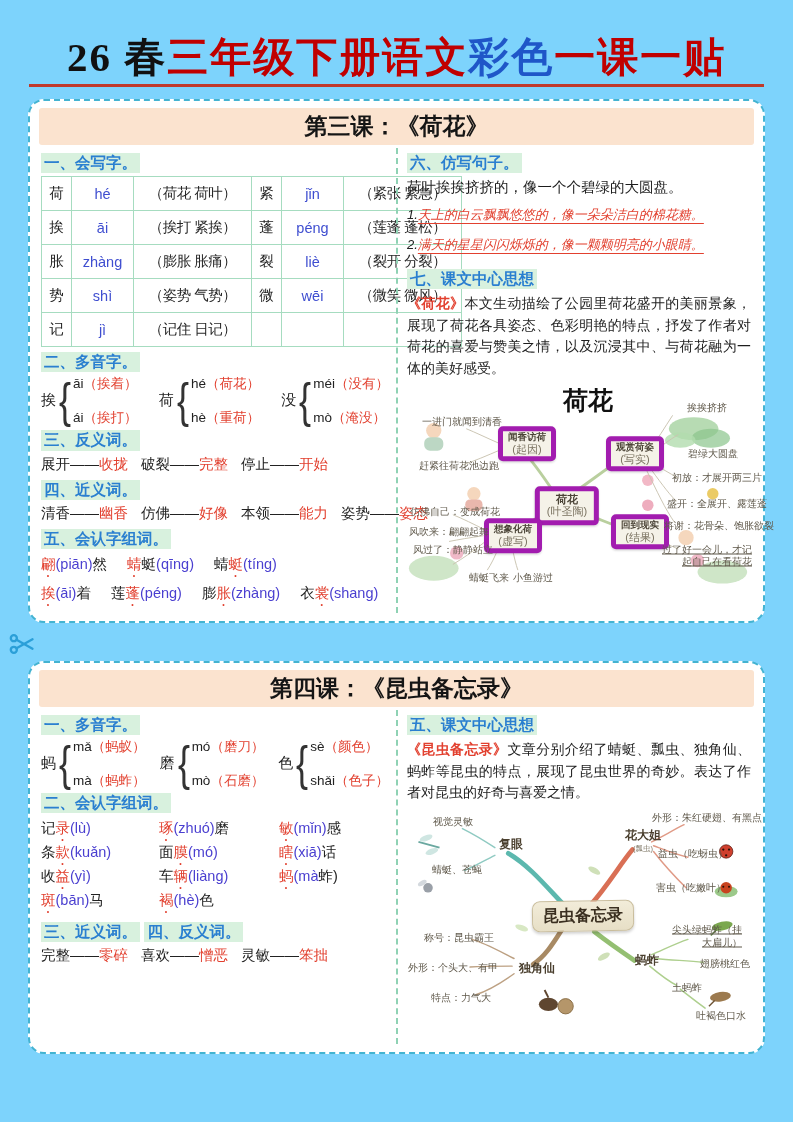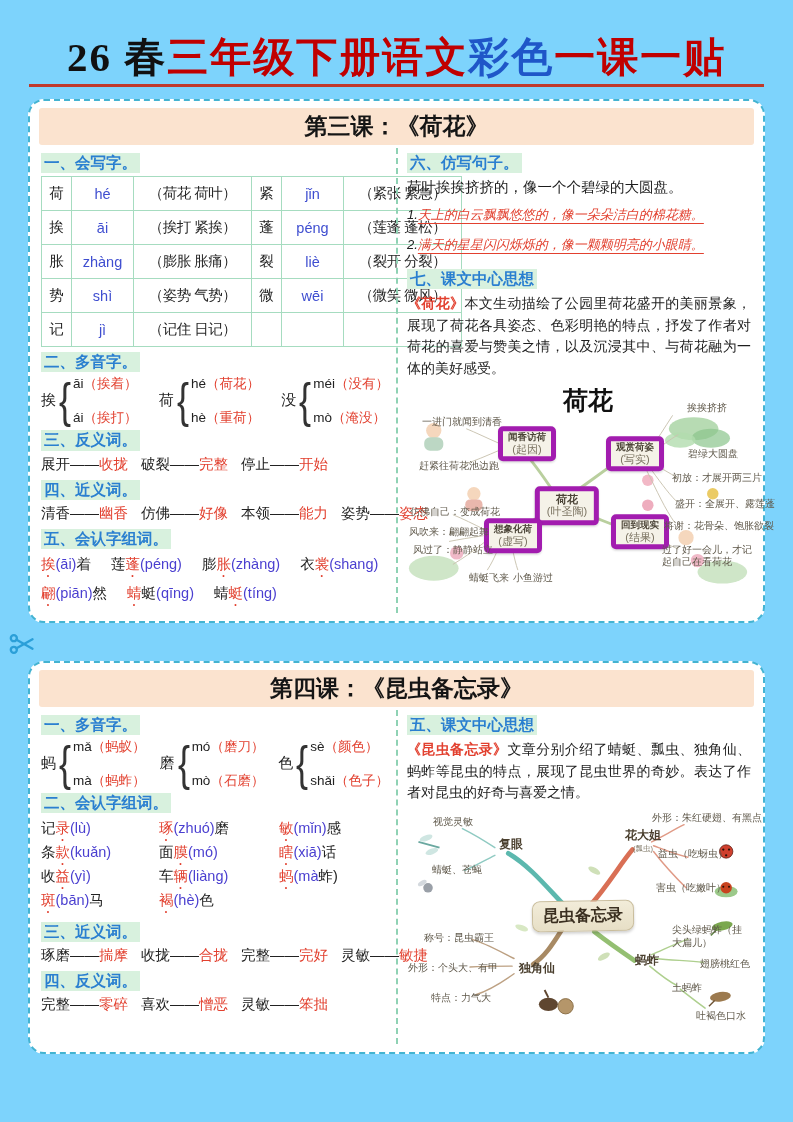--- a/index.html
+++ b/index.html
@@ -72,21 +72,21 @@
   
   .mm { position:relative; margin-top:4px; }
   .mm1 { height:206px; }
   .mm2 { height:236px; }
   .mm svg.bg { position:absolute; left:0; top:0; width:100%; height:100%; }
   .mm-title { position:absolute; left:50%; top:0; transform:translateX(-32%); font-size:25px; font-weight:bold; color:#111; font-family:"Liberation Serif","DejaVu Serif",serif; }
   .mm-node { position:absolute; transform:translate(-50%,-50%); background:#f5f2e8; border:5px solid #a21caf; border-radius:5px; padding:1px 5px; text-align:center; font-size:9.5px; font-weight:bold; color:#4a4336; line-height:1.15; box-shadow:0 1px 2px rgba(0,0,0,.12); white-space:nowrap; }
   .mm-node .mm-node-sub { display:block; font-weight:normal; font-size:11px; color:#7a7260; }
   .mm-center { font-size:11px; padding:2px 7px; }
   .mm-sub { position:absolute; transform:translate(-50%,-50%); font-size:10px; color:#5f584a; white-space:nowrap; }
-  .mm-sub.wrap { white-space:normal; text-align:left; line-height:1.25; }
+  .mm-sub.wrap { white-space:normal; text-align:right; line-height:1.25;text-decoration:underline; }
   .mm-branch { position:absolute; transform:translate(-50%,-50%); font-weight:bold; color:#4a3f2e; font-size:12px; white-space:nowrap; }
   .mm-branch .mm-node-sub { display:block; font-weight:normal; font-size:7.5px; text-align:center; color:#7a7260; }
   .mm2 .mm-center2 { position:absolute; transform:translate(-50%,-50%) rotate(-1deg); background:linear-gradient(#f2ecd9,#e7dfc6); border:1px solid #c9bd9c; border-radius:8px; padding:4px 10px; font-size:16px; font-weight:bold; color:#3a2f20; box-shadow:0 2px 3px rgba(0,0,0,.18); white-space:nowrap; }
   
   .scissors { position:absolute; left:-22px; top:-33px; }
 </style>
 </head>
 <body>
 
 <div class="page">
@@ -186,29 +186,29 @@
         <div class="sec-h">四、近义词。</div>
         <div class="pair-line">
           <span class="pair"><span class="k">清香——</span><span class="r">幽香</span></span>
           <span class="pair"><span class="k">仿佛——</span><span class="r">好像</span></span>
           <span class="pair"><span class="k">本领——</span><span class="r">能力</span></span>
           <span class="pair"><span class="k">姿势——</span><span class="r">姿态</span></span>
         </div>
 
         <div class="sec-h">五、会认字组词。</div>
         <div class="ritem-line">
+          <span class="ritem"><span class="r dot">翩</span><span class="pyb">(piān)</span><span class="k">然</span></span>
+          <span class="ritem"><span class="r dot">蜻</span><span class="k">蜓</span><span class="pyb">(qīng)</span></span>
+          <span class="ritem"><span class="k">蜻</span><span class="r dot">蜓</span><span class="pyb">(tíng)</span></span>
+        </div>
+        <div class="ritem-line">
           <span class="ritem"><span class="r dot">挨</span><span class="pyb">(āi)</span><span class="k">着</span></span>
           <span class="ritem"><span class="k">莲</span><span class="r dot">蓬</span><span class="pyb">(péng)</span></span>
           <span class="ritem"><span class="k">膨</span><span class="r dot">胀</span><span class="pyb">(zhàng)</span></span>
           <span class="ritem"><span class="k">衣</span><span class="r dot">裳</span><span class="pyb">(shang)</span></span>
-        </div>
-        <div class="ritem-line">
-          <span class="ritem"><span class="r dot">翩</span><span class="pyb">(piān)</span><span class="k">然</span></span>
-          <span class="ritem"><span class="r dot">蜻</span><span class="k">蜓</span><span class="pyb">(qīng)</span></span>
-          <span class="ritem"><span class="k">蜻</span><span class="r dot">蜓</span><span class="pyb">(tíng)</span></span>
         </div>
       </div>
 
       <div class="col-r">
         <div class="sec-h">六、仿写句子。</div>
         <div class="ex">荷叶挨挨挤挤的，像一个个碧绿的大圆盘。</div>
         <div class="ans"><span class="k">1.</span><span class="red-u">天上的白云飘飘悠悠的，像一朵朵洁白的棉花糖。</span></div>
         <div class="ans"><span class="k">2.</span><span class="red-u">满天的星星闪闪烁烁的，像一颗颗明亮的小眼睛。</span></div>
 
         <div class="sec-h">七、课文中心思想</div>
@@ -262,21 +262,21 @@
           <div class="mm-node mm-center" style="left:160px;top:122px;"><span>荷花</span><span class="mm-node-sub">(叶圣陶)</span></div>
           <div class="mm-node" style="left:120px;top:60px;"><span>闻香访荷</span><span class="mm-node-sub">(起因)</span></div>
           <div class="mm-node" style="left:228px;top:70px;"><span>观赏荷姿</span><span class="mm-node-sub">(写实)</span></div>
           <div class="mm-node" style="left:106px;top:152px;"><span>想象化荷</span><span class="mm-node-sub">(虚写)</span></div>
           <div class="mm-node" style="left:233px;top:148px;"><span>回到现实</span><span class="mm-node-sub">(结果)</span></div>
           <div class="mm-sub" style="left:55px;top:38px;">一进门就闻到清香</div>
           <div class="mm-sub" style="left:52px;top:82px;">赶紧往荷花池边跑</div>
           <div class="mm-sub" style="left:300px;top:24px;">挨挨挤挤</div>
           <div class="mm-sub" style="left:306px;top:70px;">碧绿大圆盘</div>
           <div class="mm-sub" style="left:310px;top:94px;">初放：才展开两三片</div>
-          <div class="mm-sub" style="left:304px;top:120px;padding-left:28px;">盛开：全展开、露莲蓬</div>
+          <div class="mm-sub" style="left:296px;top:120px;padding-left:28px;">盛开：全展开、露莲蓬</div>
           <div class="mm-sub" style="left:312px;top:142px;">将谢：花骨朵、饱胀欲裂</div>
           <div class="mm-sub" style="left:48px;top:128px;">仿佛自己：变成荷花</div>
           <div class="mm-sub" style="left:42px;top:148px;">风吹来：翩翩起舞</div>
           <div class="mm-sub" style="left:46px;top:166px;">风过了：静静站立</div>
           <div class="mm-sub" style="left:82px;top:194px;">蜻蜓飞来</div>
           <div class="mm-sub" style="left:126px;top:194px;">小鱼游过</div>
           <div class="mm-sub wrap" style="left:300px;top:172px;width:90px;">过了好一会儿，才记起自己在看荷花</div>
         </div>
       </div>
     </div>
@@ -337,26 +337,20 @@
           <span class="ritem"><span class="k">面</span><span class="r dot">膜</span><span class="pyb">(mó)</span></span>
           <span class="ritem"><span class="r dot">瞎</span><span class="pyb">(xiā)</span><span class="k">话</span></span>
           <span class="ritem"><span class="k">收</span><span class="r dot">益</span><span class="pyb">(yì)</span></span>
           <span class="ritem"><span class="k">车</span><span class="r dot">辆</span><span class="pyb">(liàng)</span></span>
           <span class="ritem"><span class="r dot">蚂</span><span class="pyb">(mà</span><span class="k">蚱)</span></span>
           <span class="ritem"><span class="r dot">斑</span><span class="pyb">(bān)</span><span class="k">马</span></span>
           <span class="ritem"><span class="r dot">褐</span><span class="pyb">(hè)</span><span class="k">色</span></span>
         </div>
 
         <div class="sec-h">三、近义词。</div>
-        <div class="pair-line">
-          <span class="pair"><span class="k">琢磨——</span><span class="r">揣摩</span></span>
-          <span class="pair"><span class="k">收拢——</span><span class="r">合拢</span></span>
-          <span class="pair"><span class="k">完整——</span><span class="r">完好</span></span>
-          <span class="pair"><span class="k">灵敏——</span><span class="r">敏捷</span></span>
-        </div>
 
         <div class="sec-h">四、反义词。</div>
         <div class="pair-line">
           <span class="pair"><span class="k">完整——</span><span class="r">零碎</span></span>
           <span class="pair"><span class="k">喜欢——</span><span class="r">憎恶</span></span>
           <span class="pair"><span class="k">灵敏——</span><span class="r">笨拙</span></span>
         </div>
       </div>
 
       <div class="col-r">

